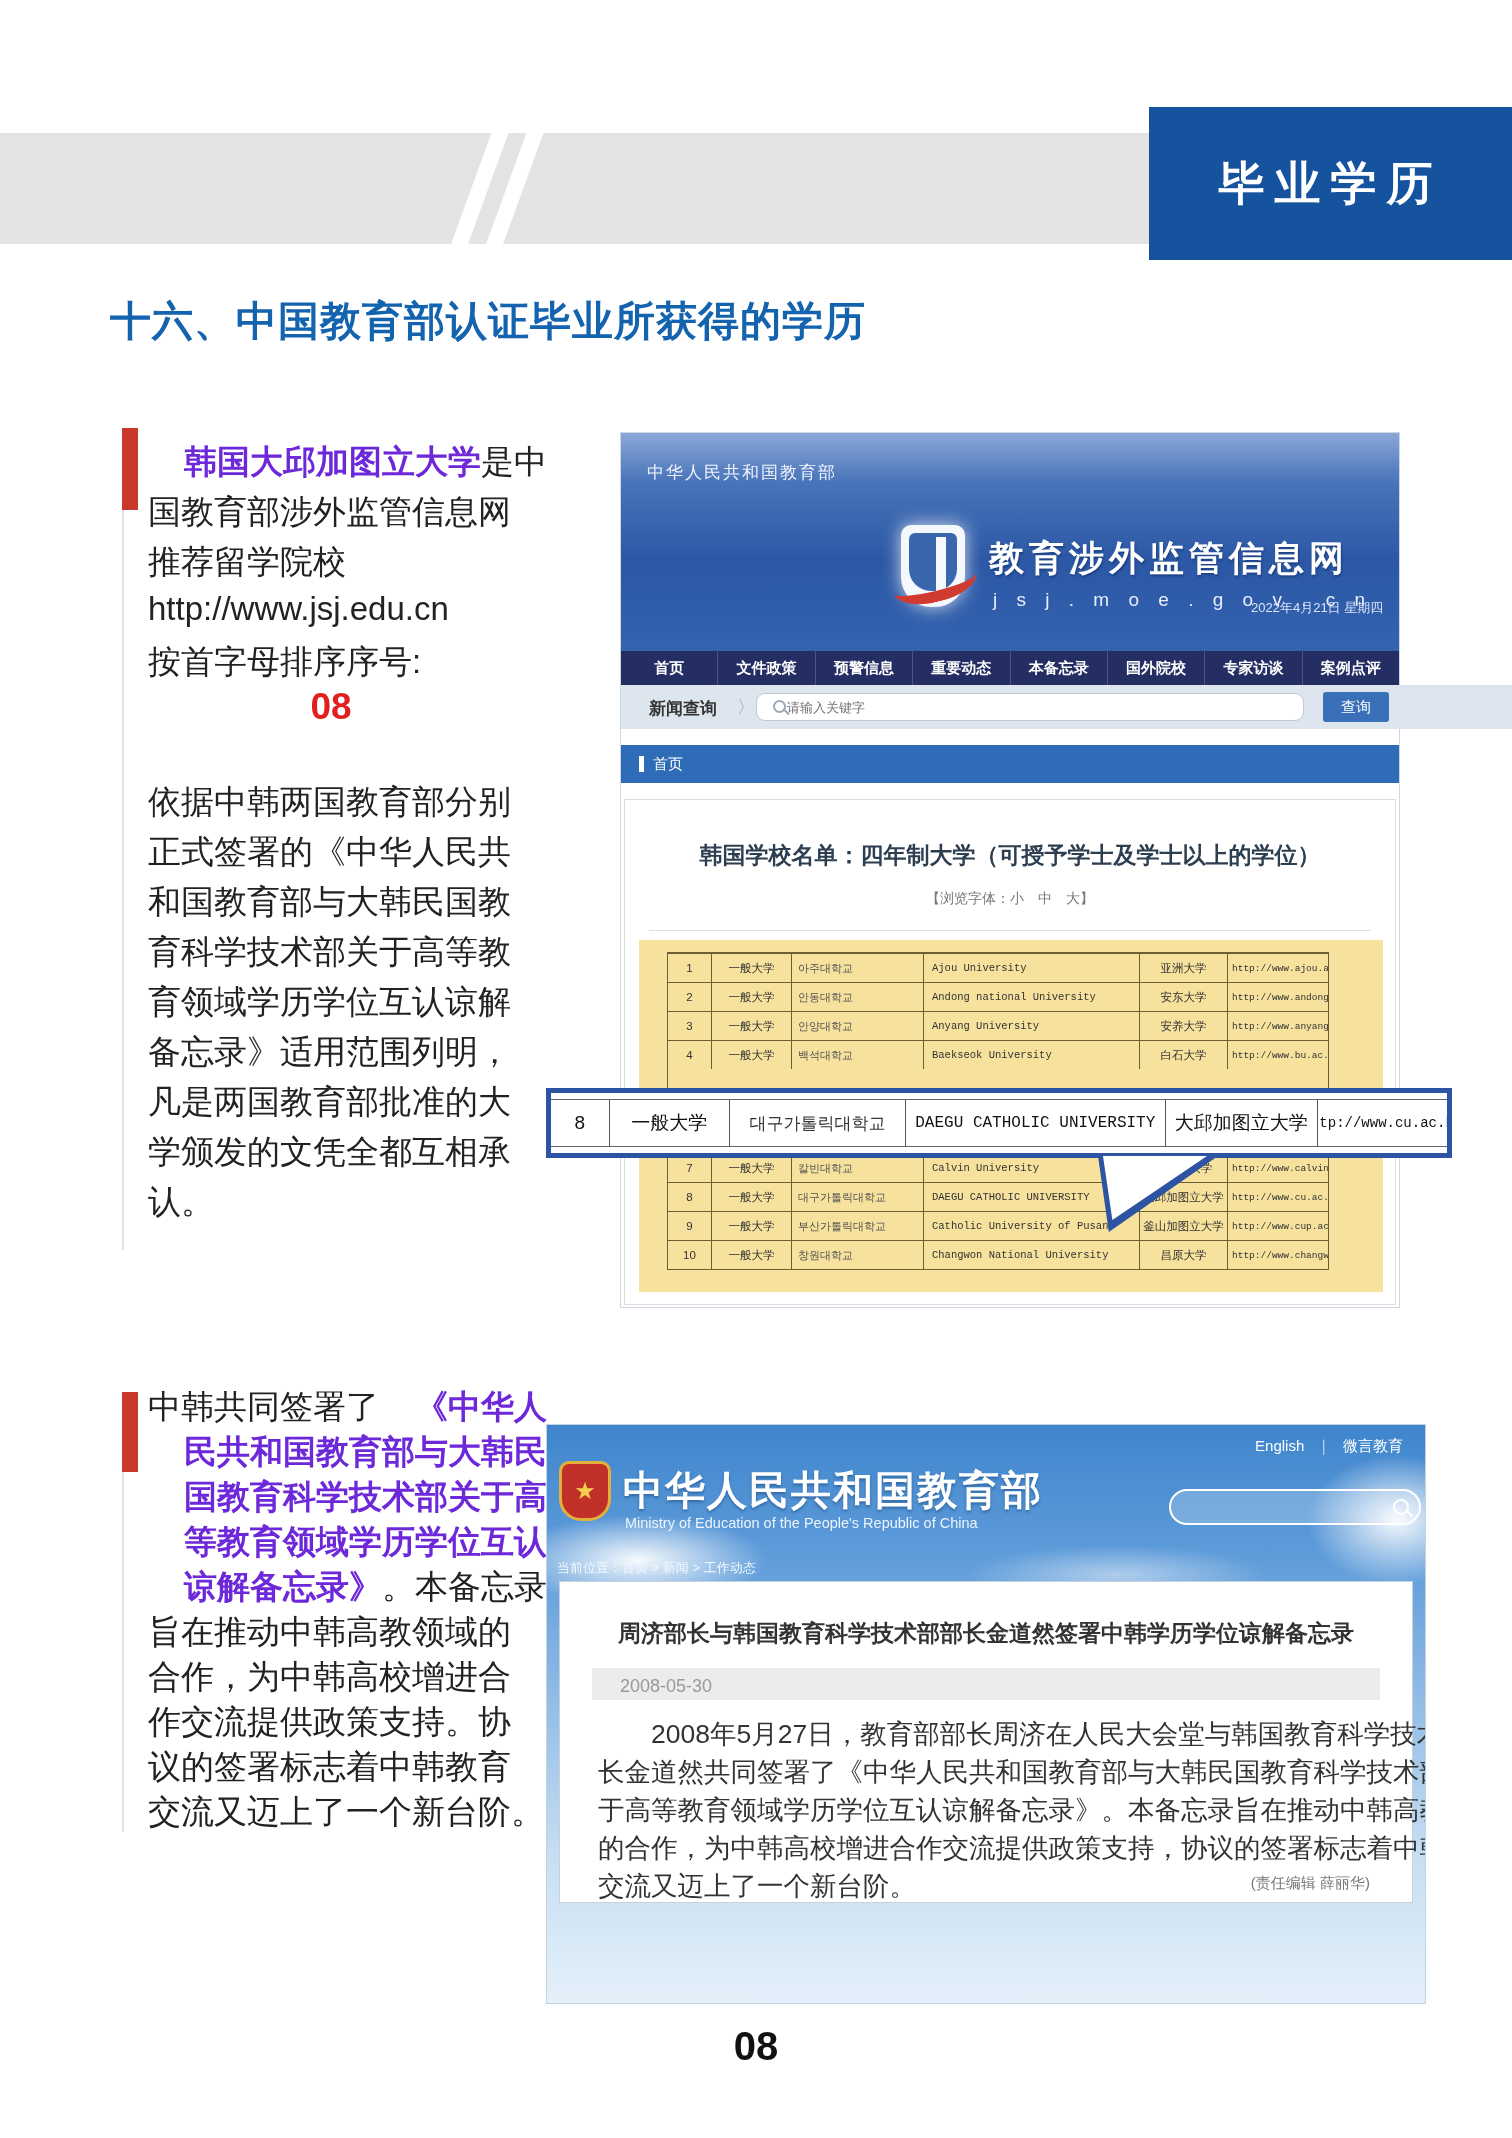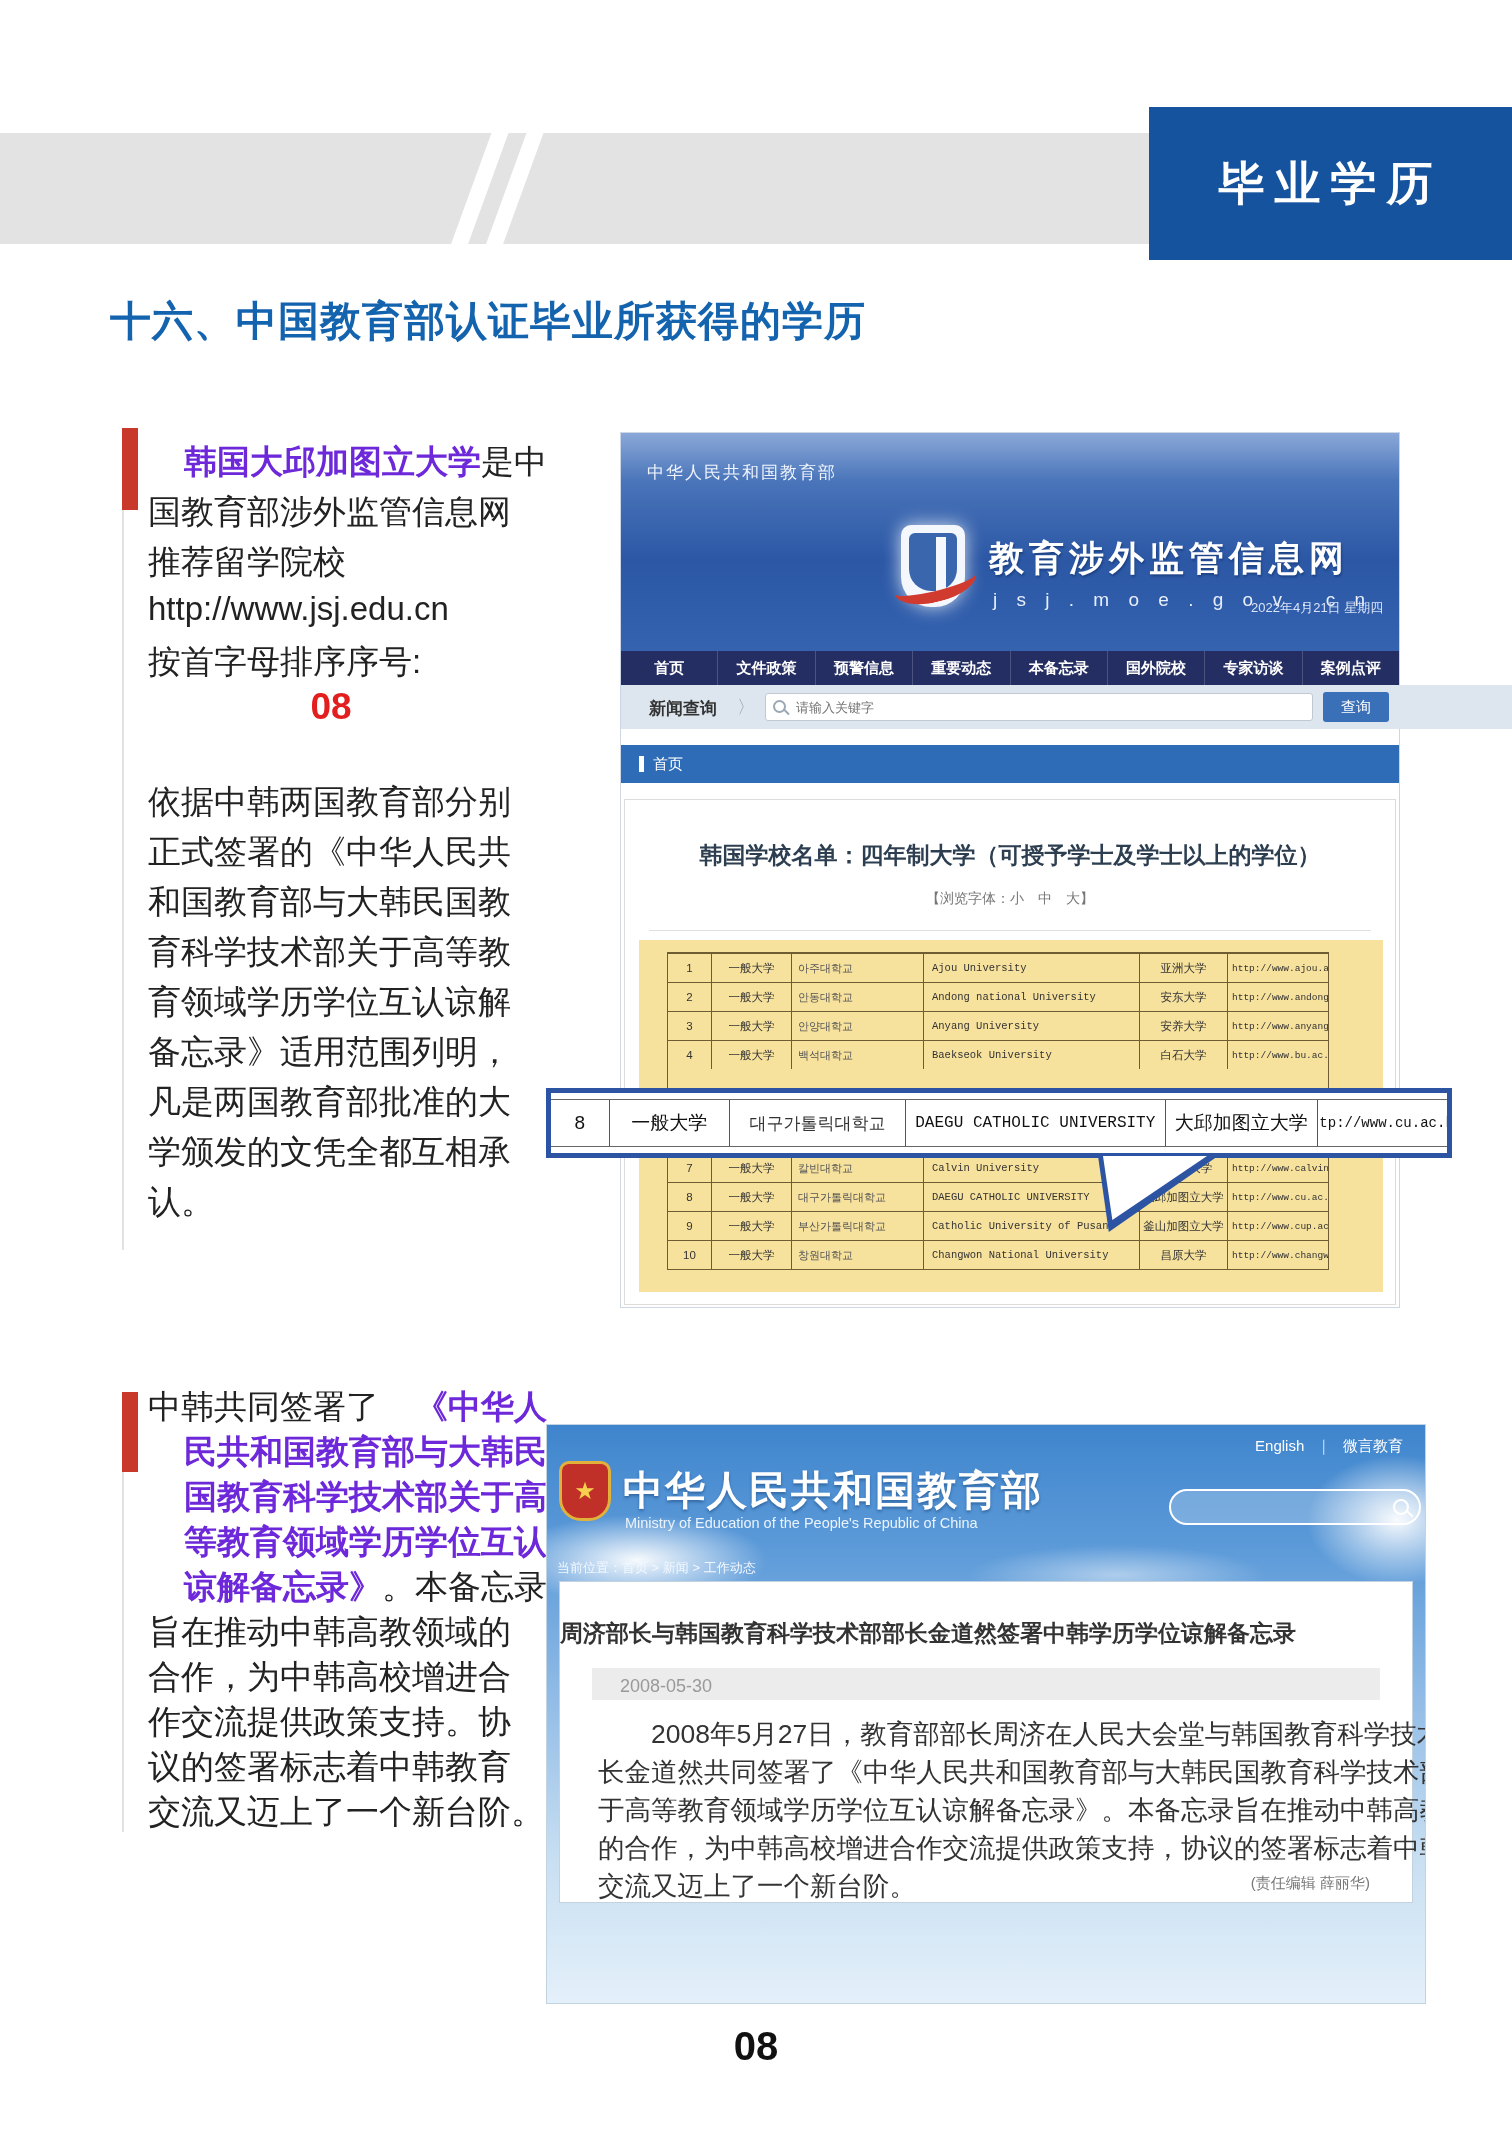--- a/index.html
+++ b/index.html
@@ -37,22 +37,22 @@
             text-shadow:1px 2px 2px rgba(10,40,90,.45);}
   .s1-url{position:absolute;left:372px;top:156px;font-size:19px;color:#e8eefb;letter-spacing:7px;}
   .s1-date{position:absolute;left:630px;top:166px;font-size:13px;color:#d9e4f6;white-space:nowrap;}
   .s1-nav{position:absolute;left:0;top:218px;width:778px;height:34px;background:#252e63;display:flex;}
   .s1-nav .nav-item{flex:1;text-align:center;line-height:34px;font-size:15px;font-weight:bold;color:#fff;
                     border-left:1px solid rgba(255,255,255,.18);cursor:pointer;white-space:nowrap;}
   .s1-nav .nav-item:first-child{border-left:none;}
   .s1-search{position:absolute;left:0;top:252px;width:918px;height:44px;background:#dde6ee;}
   .s1-search-label{position:absolute;left:28px;top:12px;font-size:17px;font-weight:bold;color:#333;}
   .s1-search-arrow{position:absolute;left:116px;top:10px;font-size:18px;color:#9aa7b5;}
-  .s1-input{position:absolute;left:144px;top:8px;width:548px;height:28px;background:#fff;border:1px solid #c0c8d0;
-            border-radius:3px;box-sizing:border-box;font-size:13px;color:#15803d;padding:0 8px 0 30px;outline:none;}
+  .s1-input{position:absolute;left:135px;top:8px;width:548px;height:28px;background:#fff;border:1px solid #c0c8d0;
+            border-radius:9px;box-sizing:border-box;font-size:13px;color:#15803d;padding:0 8px 0 30px;outline:none;}
   .mini-mag{position:absolute;left:152px;top:15px;width:9px;height:9px;border:2px solid #9aa7b5;border-radius:50%;}
   .mini-mag::after{content:"";position:absolute;width:7px;height:2px;background:#9aa7b5;transform:rotate(45deg);
                    right:-6px;bottom:-2px;}
   .s1-btn{position:absolute;left:702px;top:7px;width:66px;height:30px;background:#3a70b8;color:#fff;border:none;
           border-radius:3px;font-size:15px;cursor:pointer;font-family:inherit;}
   .s1-crumb{position:absolute;left:0;top:312px;width:778px;height:38px;background:#2f6cb7;}
   .crumb-tick{position:absolute;left:18px;top:11px;width:5px;height:16px;background:#fff;}
   .crumb-txt{position:absolute;left:32px;top:10px;font-size:15px;color:#fff;cursor:pointer;}
   .s1-card{position:absolute;left:3px;top:366px;width:772px;height:506px;background:#fff;border:1px solid #dcdcdc;box-sizing:border-box;}
   .list-title{position:absolute;left:0;top:40px;width:770px;text-align:center;font-size:23px;font-weight:bold;color:#2c3e50;}
@@ -105,21 +105,21 @@
           color:#f5cf4d;font-size:24px;}
   .s2-site{position:absolute;left:76px;top:38px;font-size:40px;font-weight:bold;color:#fff;letter-spacing:2px;
            text-shadow:0 2px 3px rgba(10,50,100,.45);}
   .s2-site-en{position:absolute;left:78px;top:90px;font-size:14.5px;color:#eaf3fc;}
   .s2-pill{position:absolute;left:622px;top:64px;width:252px;height:36px;border:2px solid #fff;border-radius:18px;
            background:rgba(255,255,255,.22);box-sizing:border-box;cursor:text;}
   .pill-mag{position:absolute;right:10px;top:8px;width:12px;height:12px;border:2px solid #fff;border-radius:50%;}
   .pill-mag::after{content:"";position:absolute;width:8px;height:2px;background:#fff;transform:rotate(45deg);right:-7px;bottom:-2px;}
   .s2-crumb{position:absolute;left:10px;top:134px;font-size:13px;color:#f2f8ff;}
   .s2-card{position:absolute;left:12px;top:156px;width:854px;height:322px;background:#fff;border:1px solid #c3d2df;box-sizing:border-box;}
-  .a-title{position:absolute;left:0;top:36px;width:852px;text-align:left;font-size:23px;font-weight:bold;color:#333;}
+  .a-title{position:absolute;left:0;top:36px;width:852px;text-align:center;font-size:23px;font-weight:bold;color:#333;}
   .datebar{position:absolute;left:32px;top:86px;width:788px;height:32px;background:#ececec;}
   .datebar span{position:absolute;left:28px;top:8px;font-size:18px;color:#999;}
   .a-body{position:absolute;left:38px;width:778px;font-size:26.5px;color:#333;white-space:nowrap;}
   .a-credit{position:absolute;right:42px;top:292px;font-size:15px;color:#777;}
 
   .pagenum{left:0;top:2024px;width:1512px;text-align:center;font-size:40px;font-weight:bold;color:#111;}
 </style>
 </head>
 <body>
 

